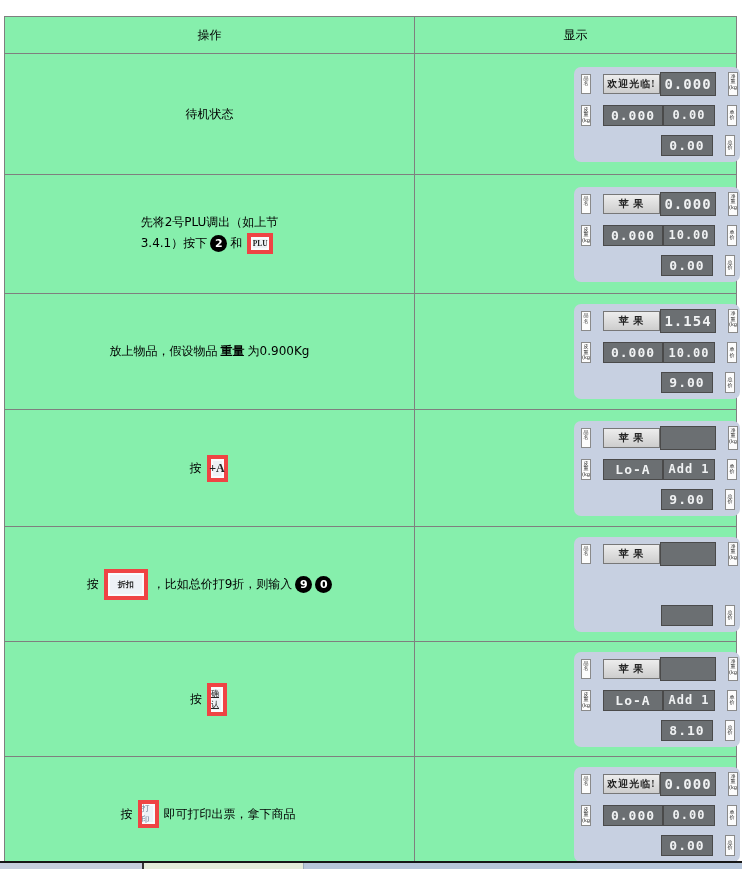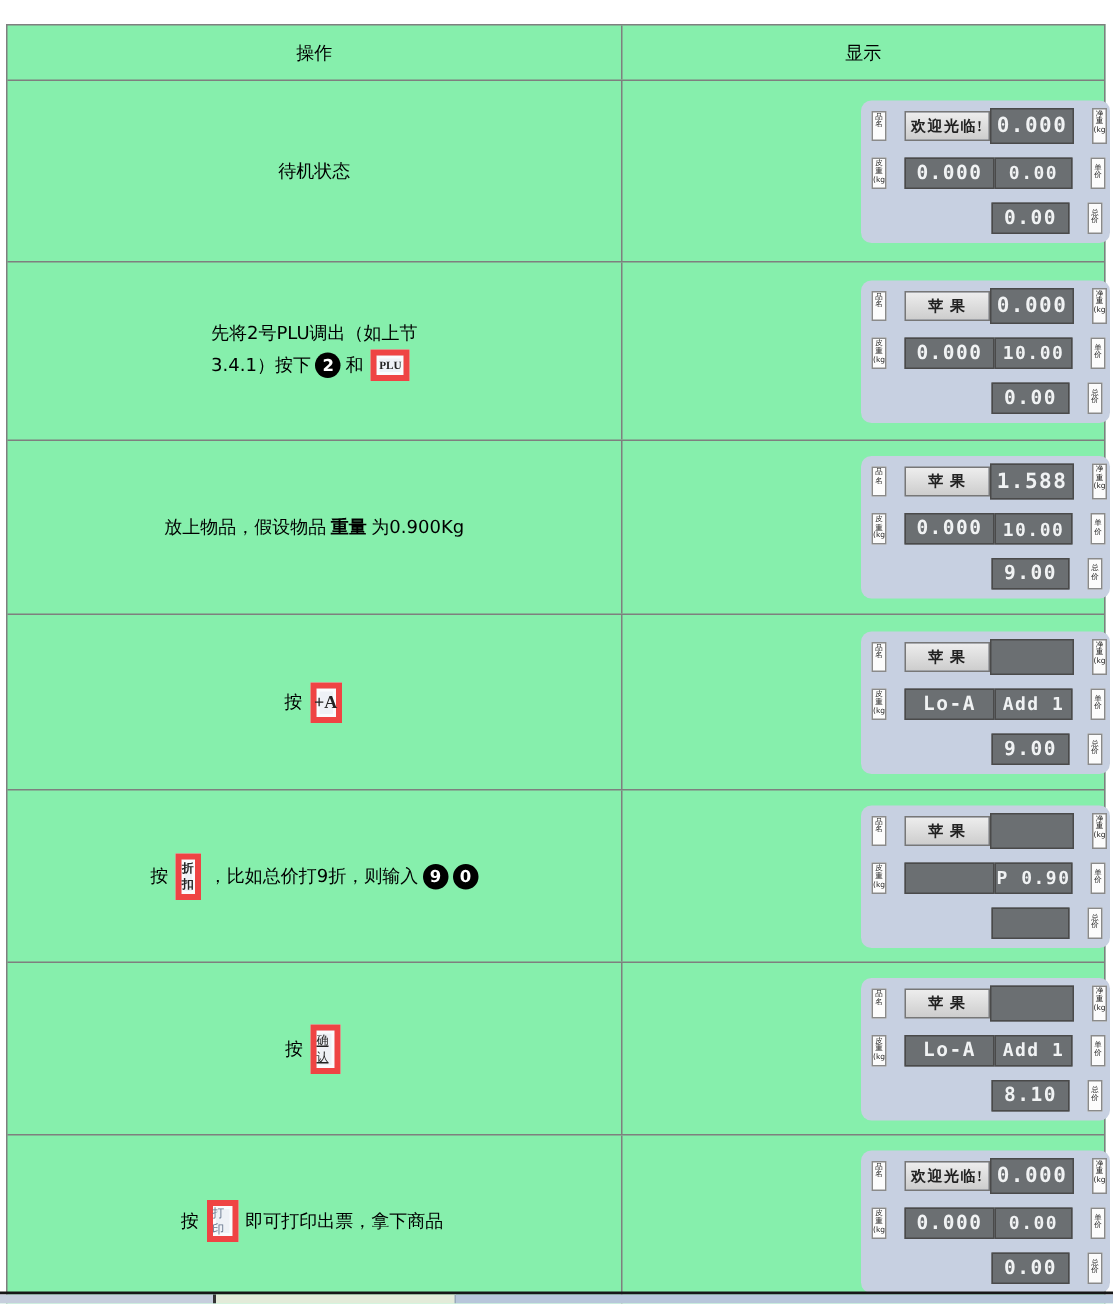--- a/index.html
+++ b/index.html
@@ -37,21 +37,21 @@
     width:17px; height:17px; border-radius:50%; background:#000; color:#fff;
     font-weight:bold; font-size:11px; flex:0 0 auto;
   }
   .key-box {
     display:inline-flex; align-items:center; justify-content:center;
     border:4px solid #ef4444; background:#eef1f6; box-shadow:inset 0 0 0 2px #fafbfd;
     color:#222; flex:0 0 auto; margin:0 2px; box-sizing:border-box;
   }
   .key-plu      { width:26px; height:21px; font:bold 7.5px "Liberation Serif",serif; }
   .key-plus-a   { width:21px; height:27px; font:bold 12px "Liberation Serif",serif; }
-  .key-discount { width:17px; height:31px; font:bold 8px "DejaVu Sans",sans-serif; }
+  .key-discount { width:44px; height:31px; font:bold 8px "DejaVu Sans",sans-serif; }
   .key-confirm  { width:20px; height:33px; font:8px "DejaVu Sans",sans-serif;text-decoration:underline; }
   .key-print    { width:21px; height:28px; font:8px "DejaVu Sans",sans-serif; color:#68788f; }
   .bold-seg { font-weight:bold; }
   
   .panel {
     width:166px; height:95px; background:#c7d0e1; border-radius:7px;
     box-sizing:border-box; padding:5px 5px 6px 7px; margin-right:-4px;
     display:flex; flex-direction:column; justify-content:space-between; flex:0 0 auto;
   }
   .prow { display:flex; align-items:center; justify-content:space-between; }
@@ -209,21 +209,21 @@
           </div>
           <div class="cell-disp">
             <div class="panel">
               <div class="prow">
                 <div class="grp">
                   <span class="vlabel lbl-name">品
 名</span>
                   <div class="namebox">苹 果</div>
                 </div>
                 <div class="grp">
-                  <div class="seg seg-weight">1.588</div>
+                  <div class="seg seg-weight">1.154</div>
                   <span class="vlabel lbl-weight">净
 重
 (kg)</span>
                 </div>
               </div>
               <div class="prow">
                 <div class="grp">
                   <span class="vlabel lbl-tare">皮
 重
 (kg)</span>
@@ -306,33 +306,20 @@
                 <div class="grp">
                   <span class="vlabel lbl-name">品
 名</span>
                   <div class="namebox">苹 果</div>
                 </div>
                 <div class="grp">
                   <div class="seg seg-weight"></div>
                   <span class="vlabel lbl-weight">净
 重
 (kg)</span>
-                </div>
-              </div>
-              <div class="prow">
-                <div class="grp">
-                  <span class="vlabel lbl-tare">皮
-重
-(kg)</span>
-                  <div class="seg seg-tare"></div>
-                </div>
-                <div class="grp">
-                  <div class="seg seg-unit">P 0.90</div>
-                  <span class="vlabel lbl-unit">单
-价</span>
                 </div>
               </div>
               <div class="prow only-right">
                 <div class="grp">
                   <div class="seg seg-total"></div>
                   <span class="vlabel lbl-total">总
 价</span>
                 </div>
               </div>
             </div>

